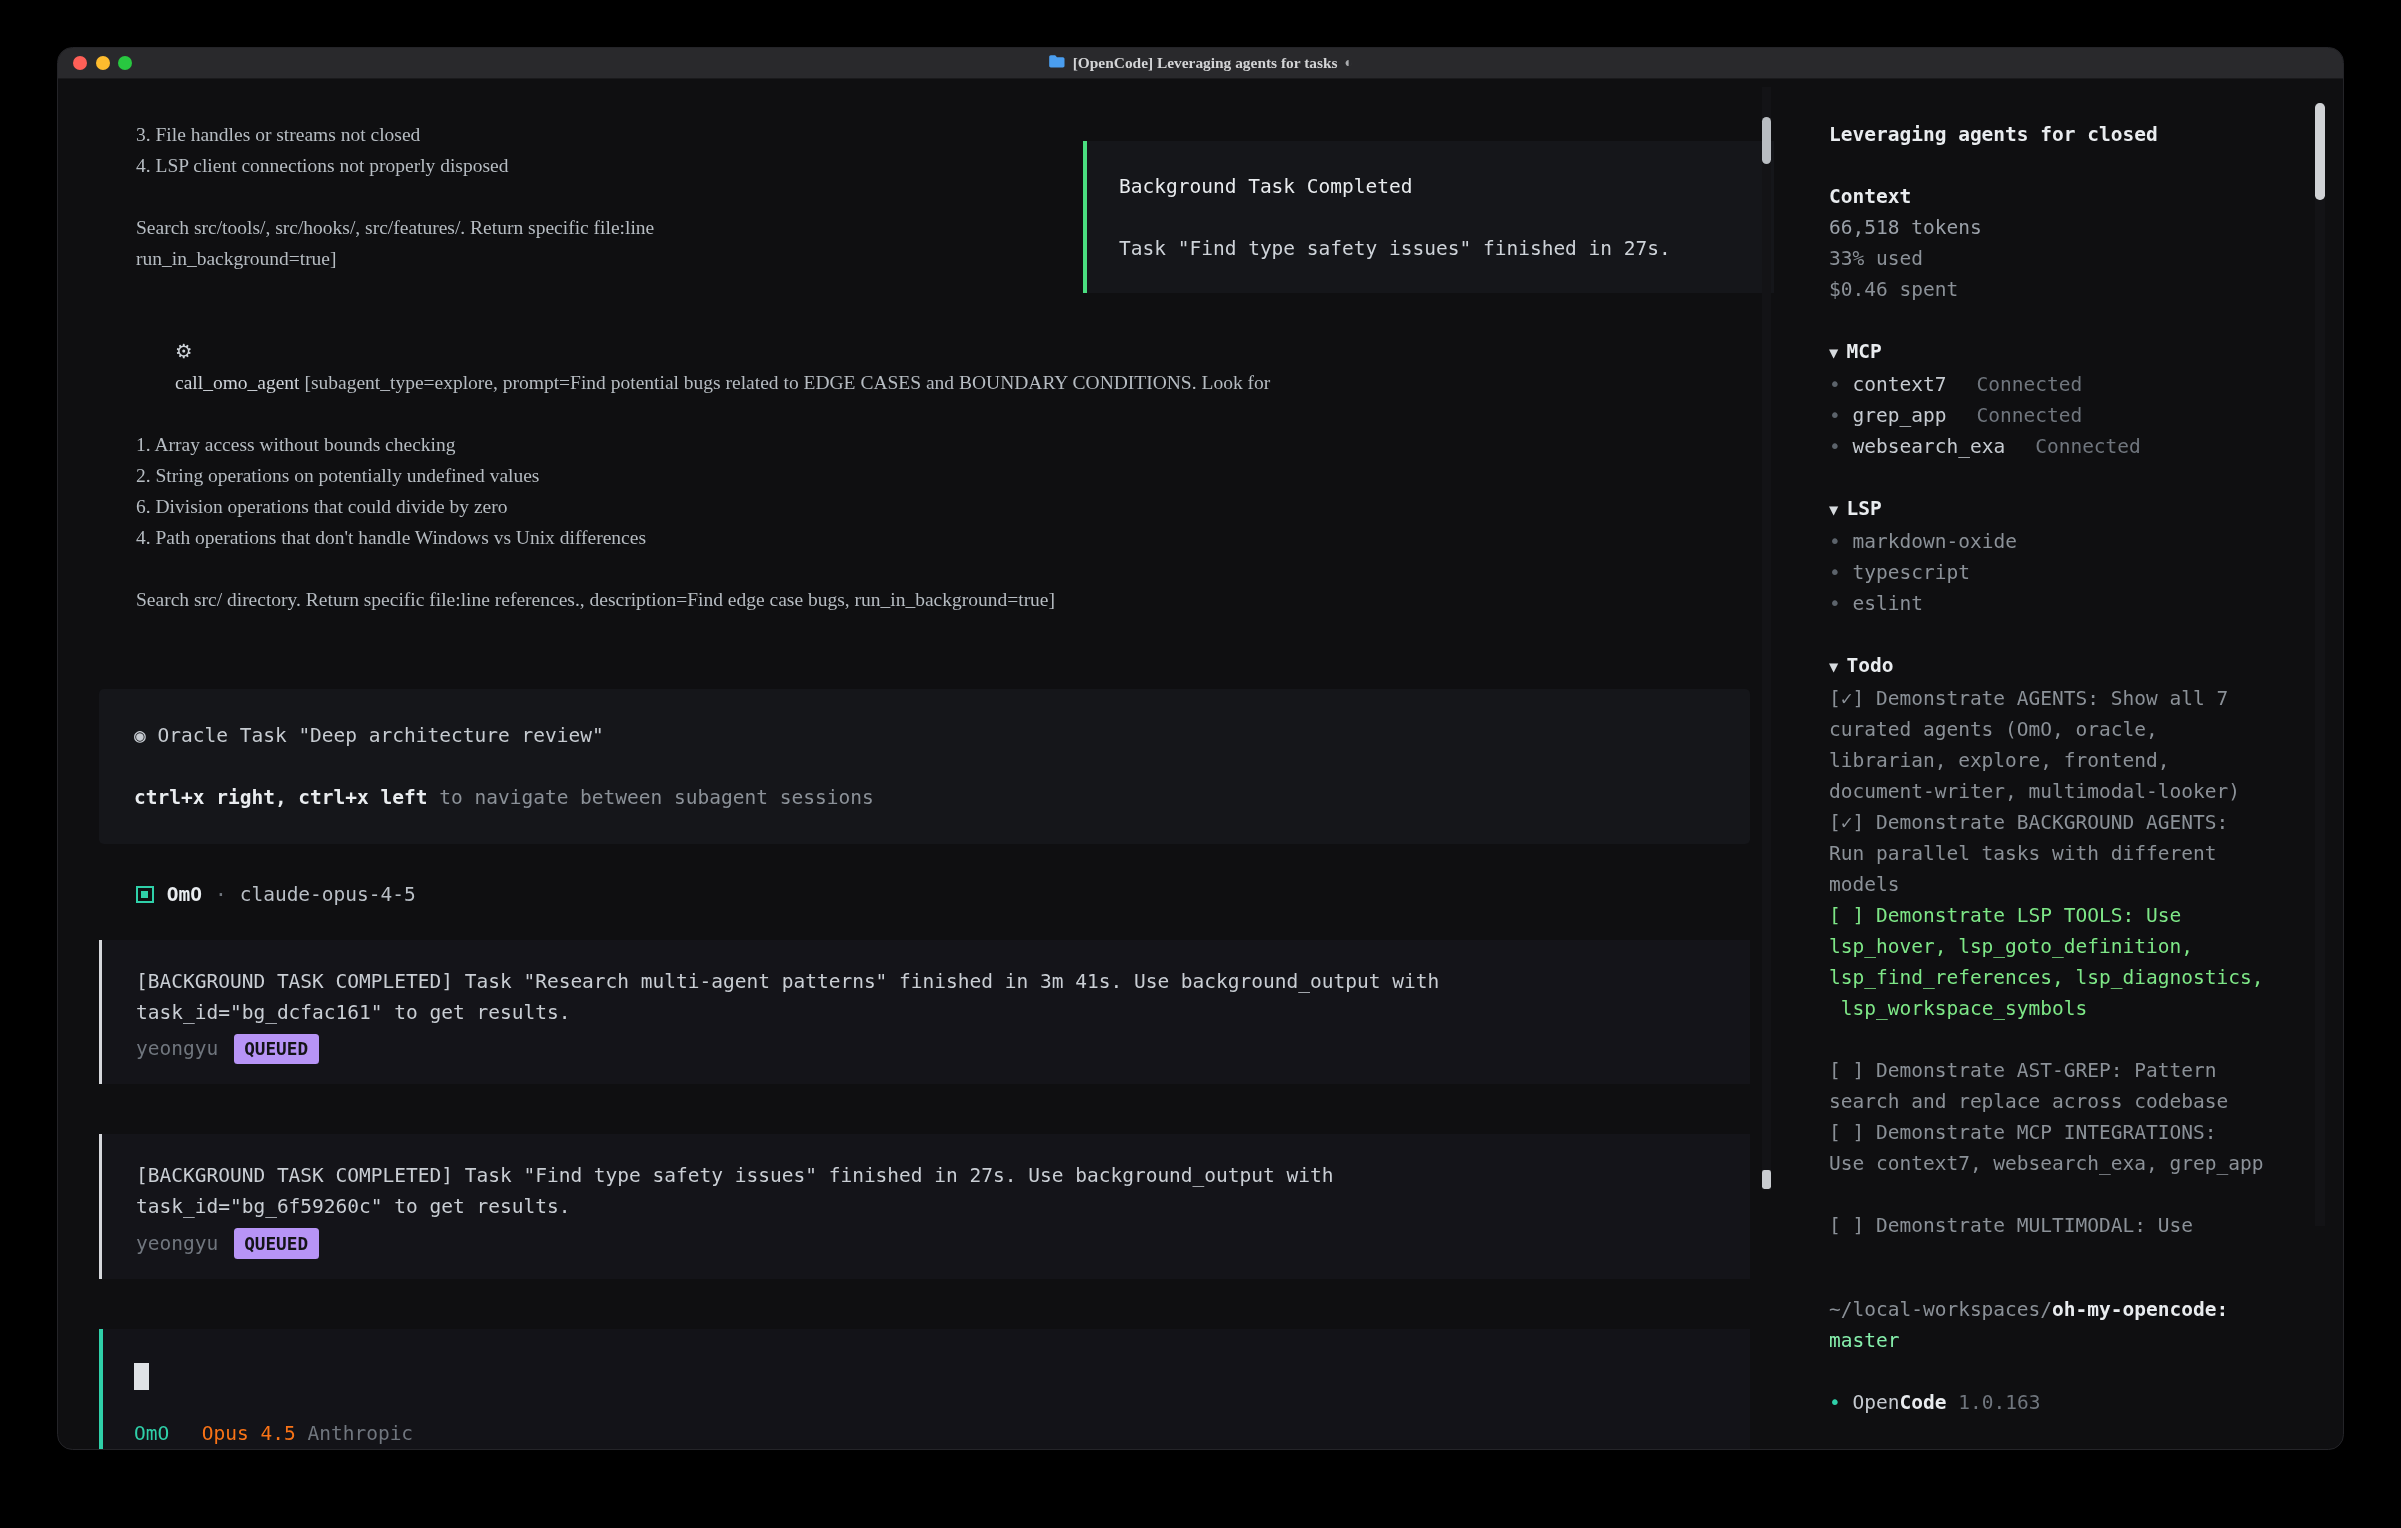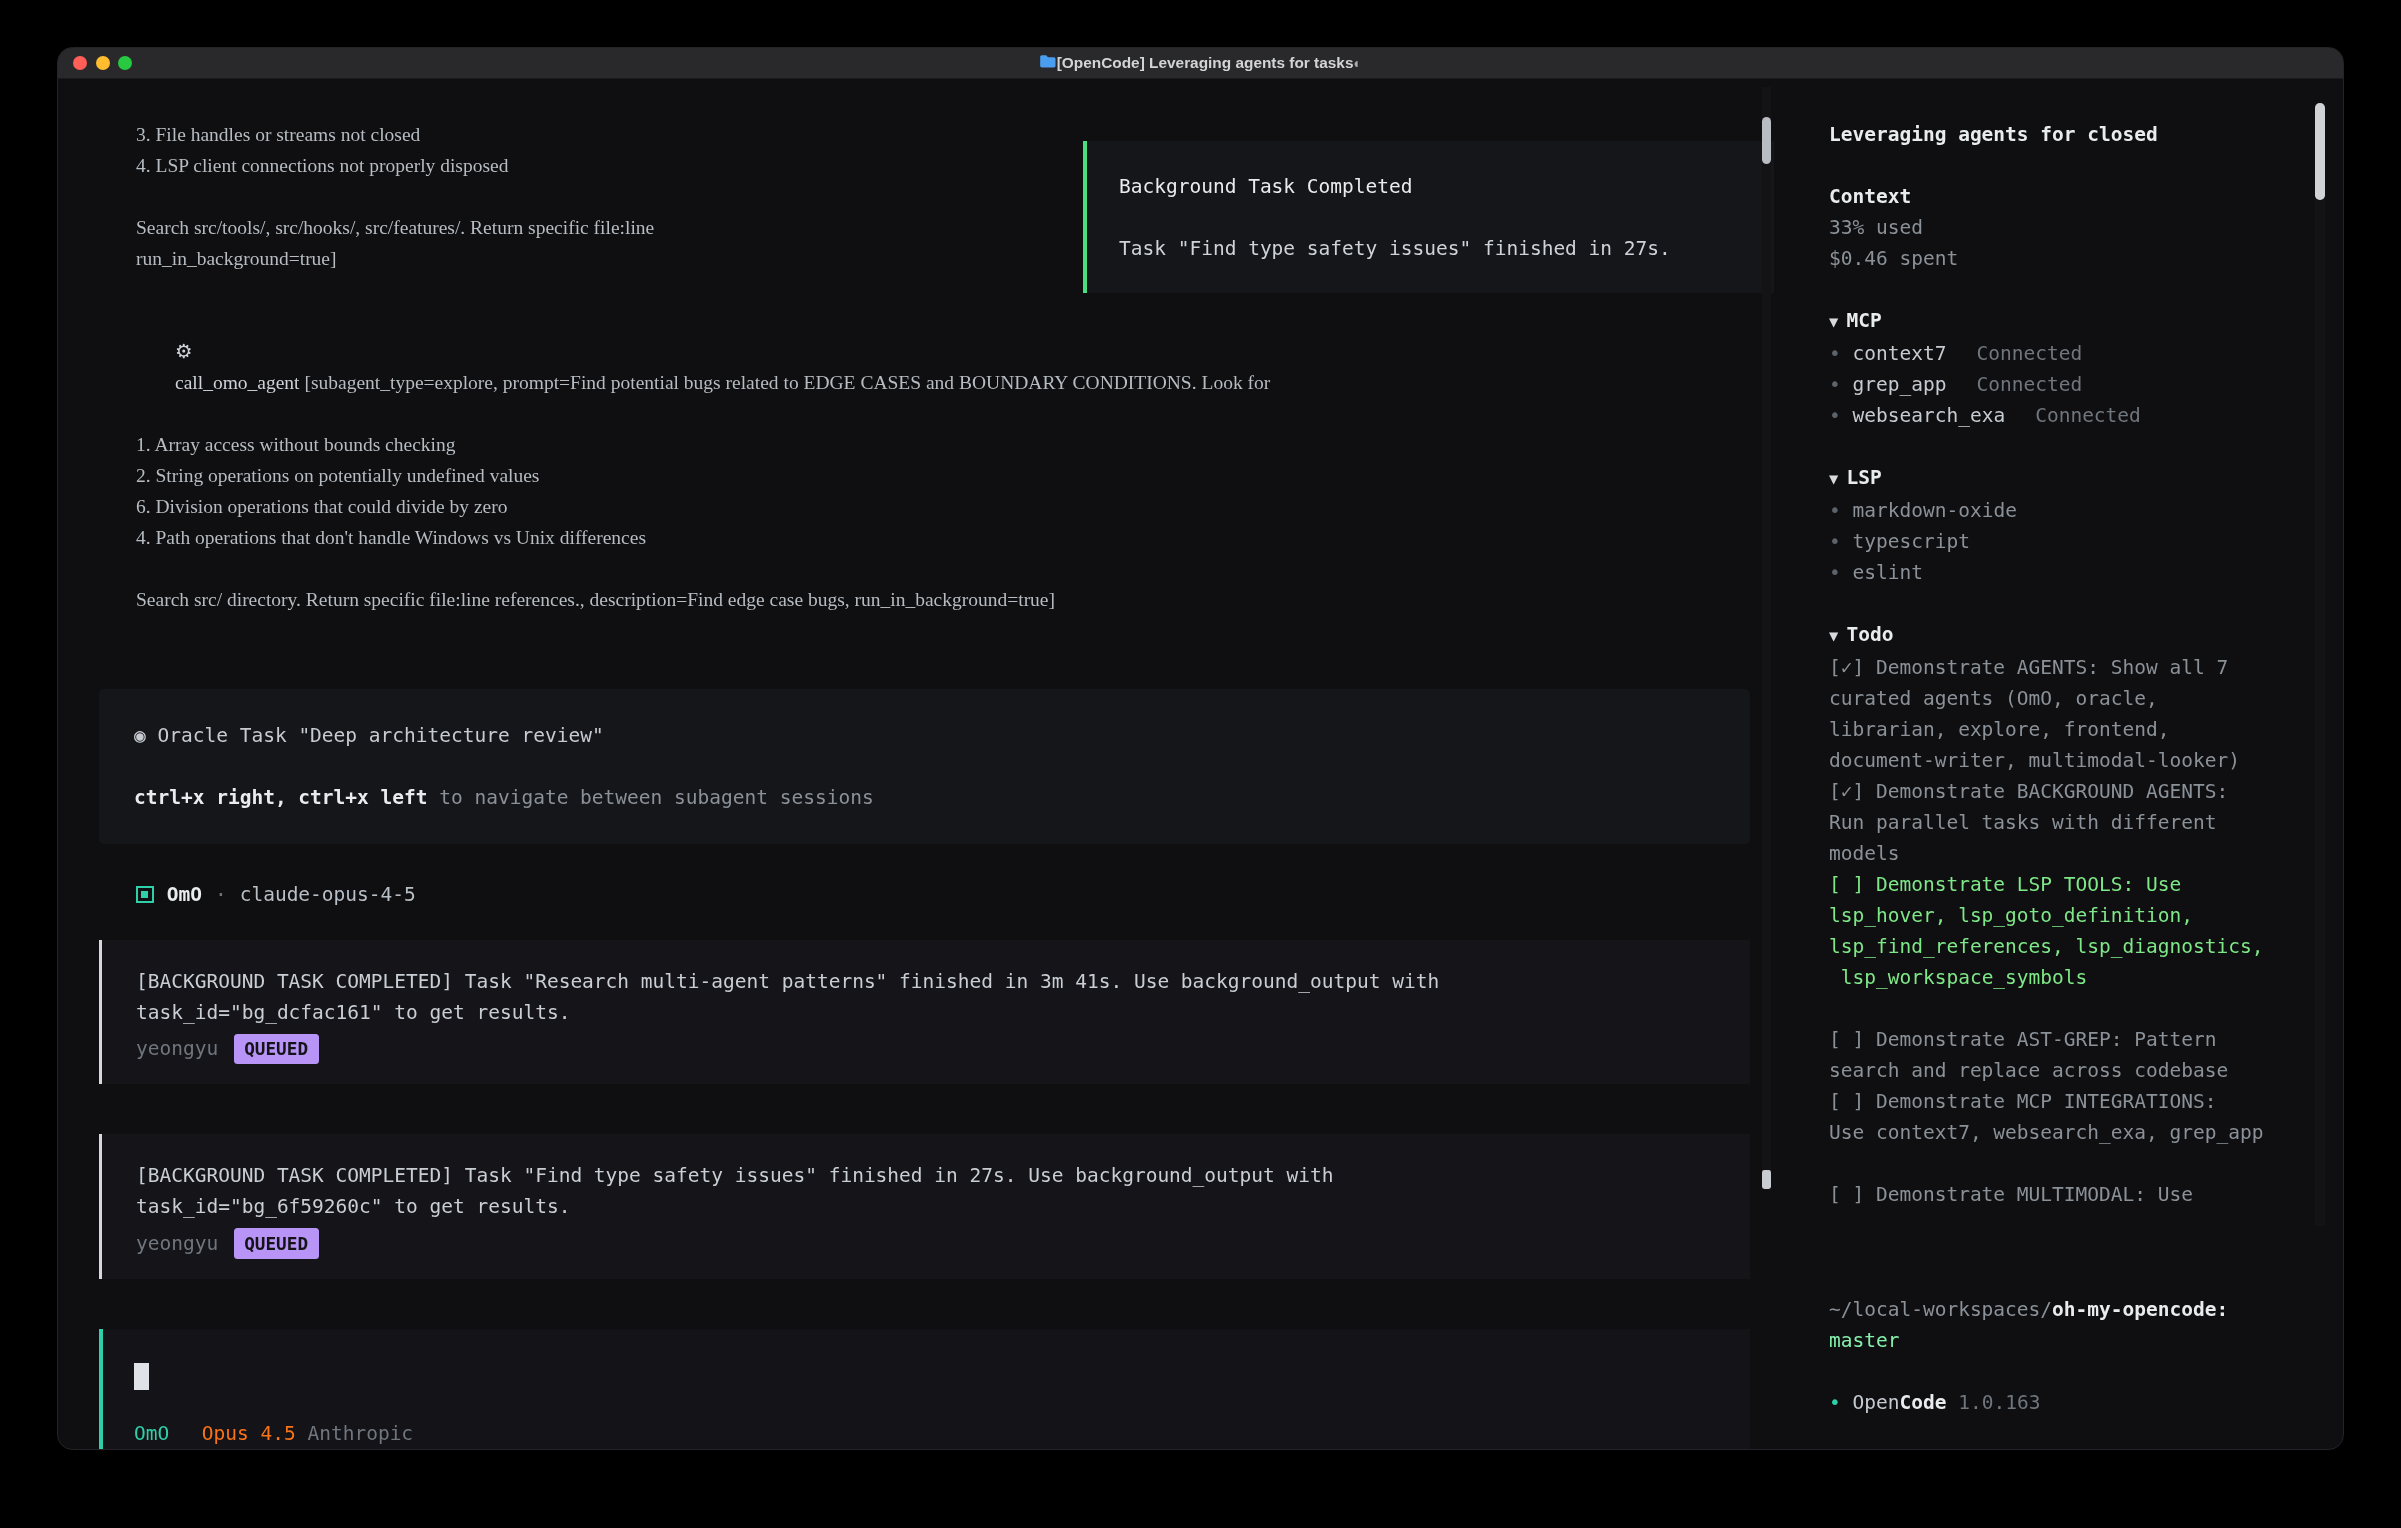--- a/index.html
+++ b/index.html
@@ -30,21 +30,21 @@
 
   
   .titlebar{
     height:31px;background:var(--titlebar-bg);position:relative;
     display:flex;align-items:center;justify-content:center;
     border-bottom:0.6px solid #1a1a1c;
   }
   .traffic-lights{position:absolute;left:15.4px;top:8.3px;display:flex;gap:8.3px;}
   .tl{width:14px;height:14px;border-radius:50%;}
   .tl.red{background:#ff5f57;} .tl.yellow{background:#febc2e;} .tl.green{background:#28c840;}
-  .title-wrap{display:flex;align-items:center;font-family:Liberation Sans, sans-serif;
+  .title-wrap{display:flex;align-items:center;gap:7px;font-family:Liberation Serif, serif;
     font-size:15.4px;color:#d3d4d6;font-weight:bold;}
   .title-status{color:#a9abae;font-weight:normal;font-size:14px;}
 
   
   .content{display:flex;height:1372px;}
   .main{
     position:relative;flex:1;display:flex;flex-direction:column;
     padding:40px 53px 33px 41px;font-size:19.5px;line-height:31px;color:var(--txt);
   }
   .indent{margin-left:37px;font-family:Liberation Serif, serif;}
@@ -238,20 +238,21 @@
         <div class="main-scroll-thumb"></div>
         <div class="main-scroll-thumb2"></div>
       </div>
     </div>
 
     <div class="sidebar">
 
       <div class="sb-title">Leveraging agents for closed</div>
 
       <div class="section-h" style="margin-top:31px">Context</div>
+      <div class="kv">66,518 tokens</div>
       <div class="kv dimmer">33% used</div>
       <div class="kv dimmer">$0.46 spent</div>
 
       <div class="section-h">
         <span class="tri">▼</span><span>MCP</span>
       </div>
       <div class="li">
         <span class="bullet">•</span>
         <span class="mcp-name">context7</span>
         <span class="mcp-status">Connected</span>

